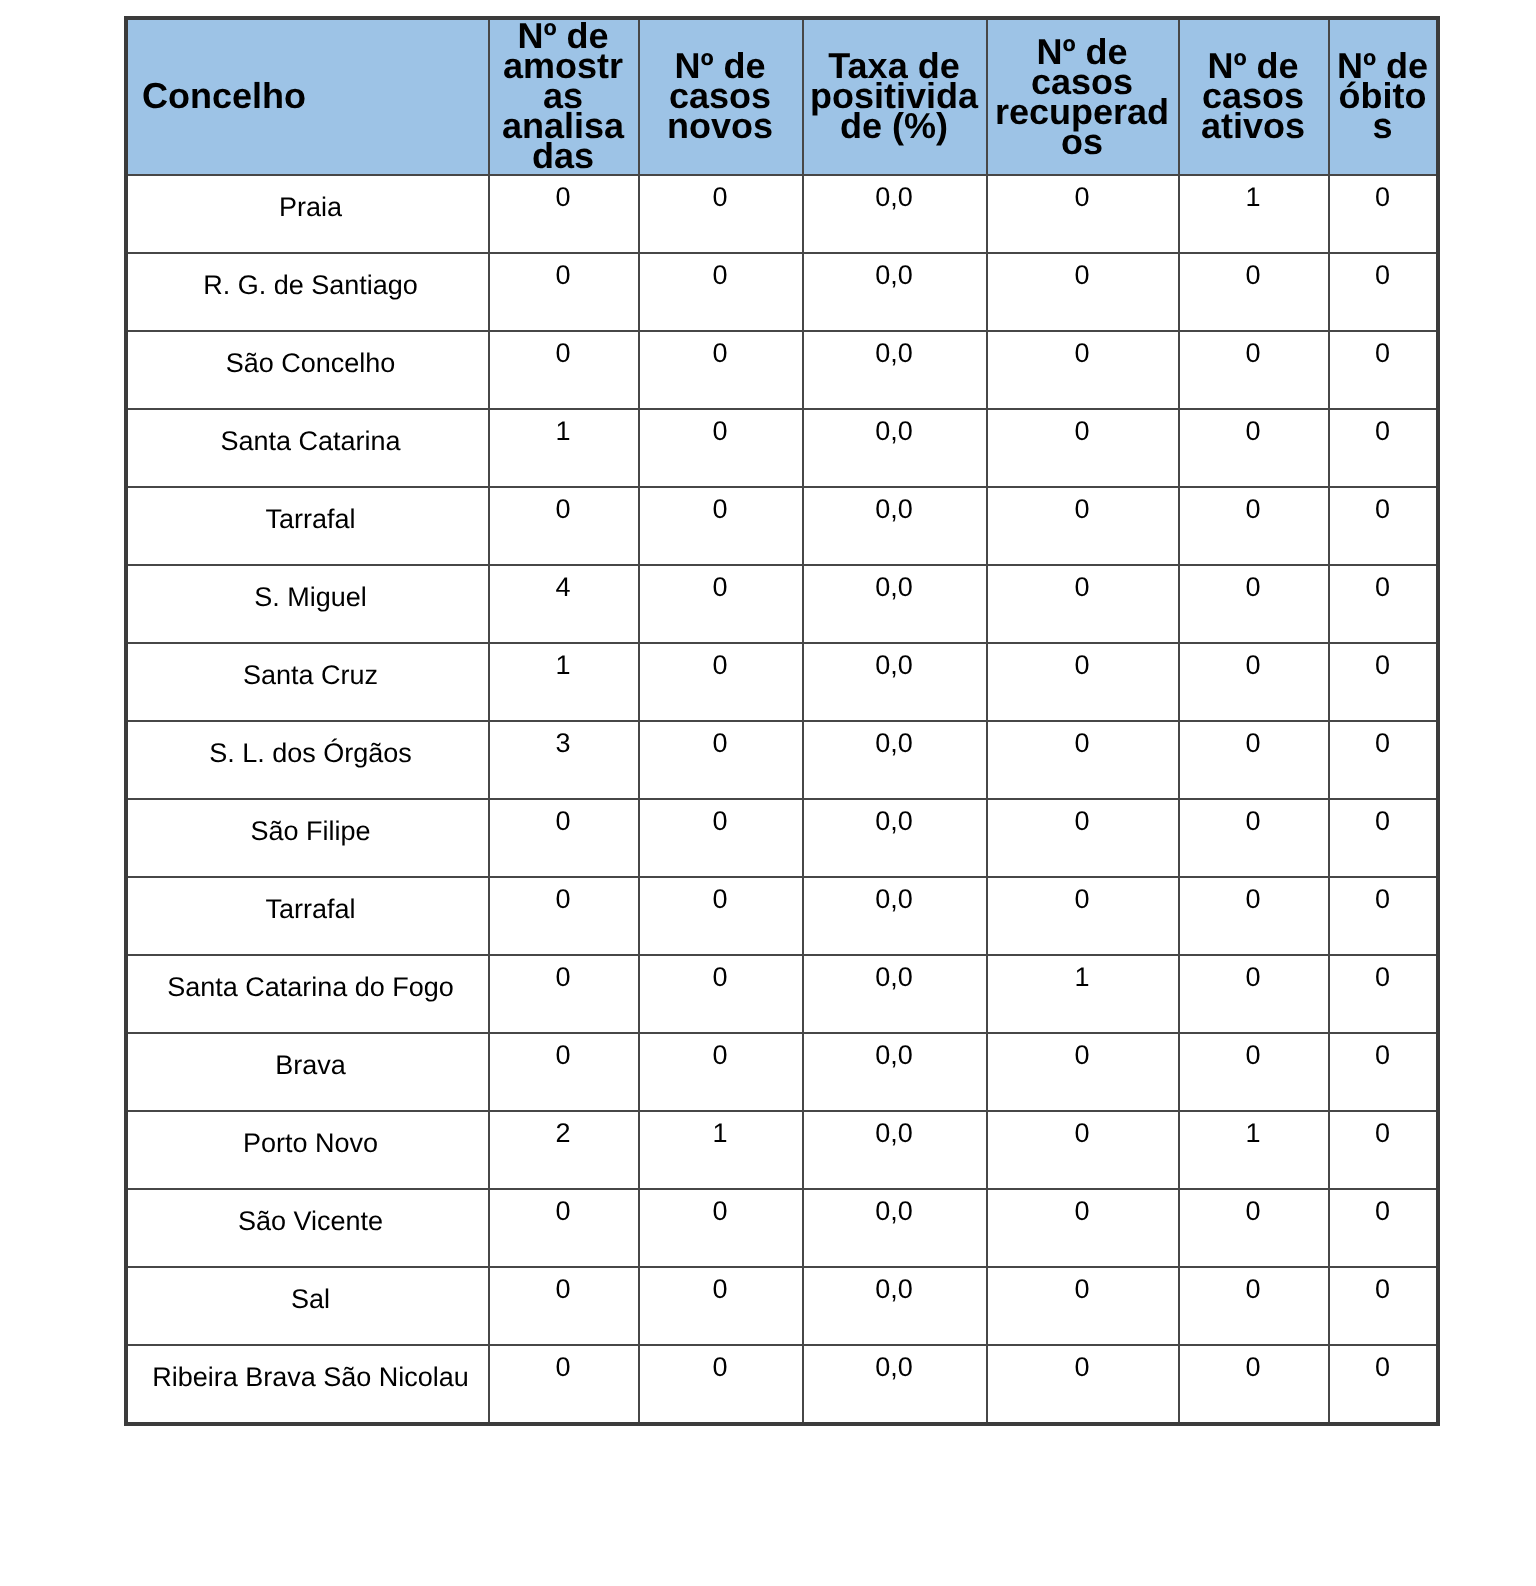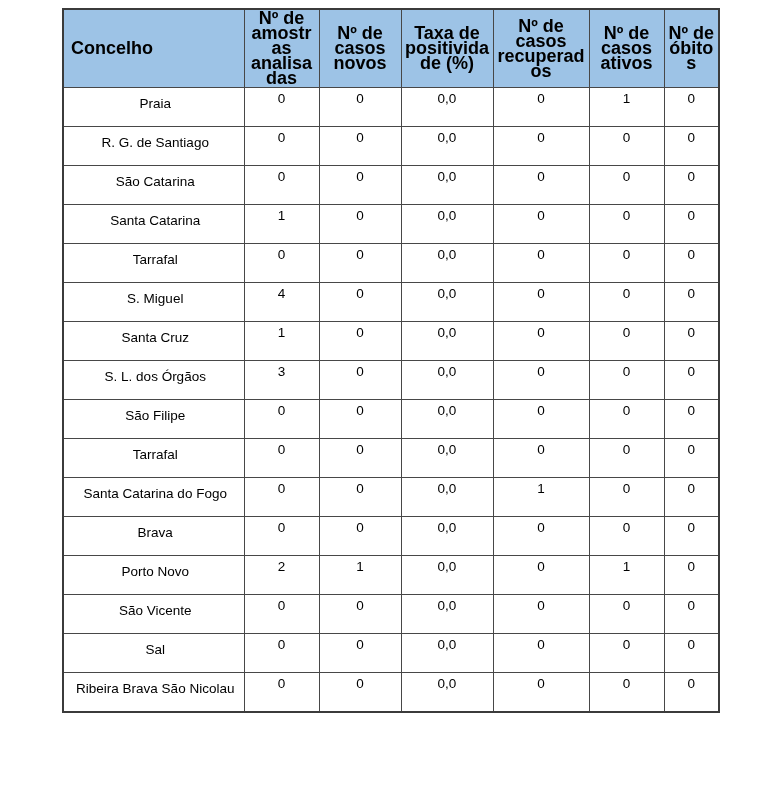--- a/index.html
+++ b/index.html
@@ -103,21 +103,21 @@
           <tr>
             <td class="name-cell">R. G. de Santiago</td>
             <td class="num-cell">0</td>
             <td class="num-cell">0</td>
             <td class="num-cell">0,0</td>
             <td class="num-cell">0</td>
             <td class="num-cell">0</td>
             <td class="num-cell">0</td>
           </tr>
           <tr>
-            <td class="name-cell">São Catarina</td>
+            <td class="name-cell">São Concelho</td>
             <td class="num-cell">0</td>
             <td class="num-cell">0</td>
             <td class="num-cell">0,0</td>
             <td class="num-cell">0</td>
             <td class="num-cell">0</td>
             <td class="num-cell">0</td>
           </tr>
           <tr>
             <td class="name-cell">Santa Catarina</td>
             <td class="num-cell">1</td>

